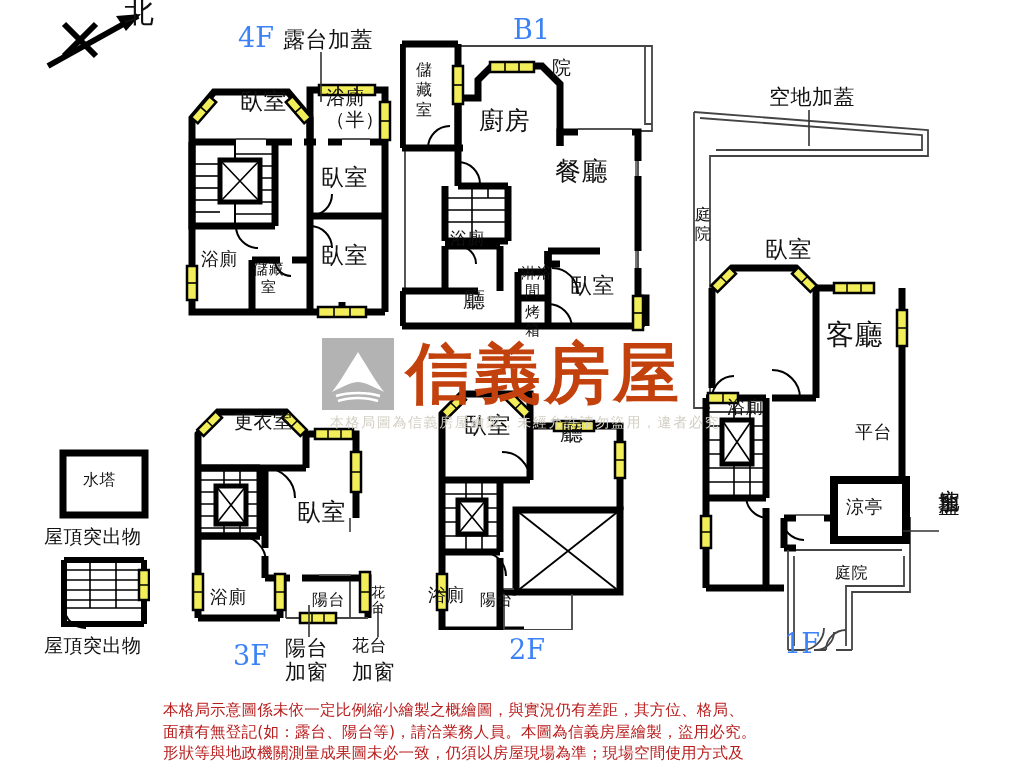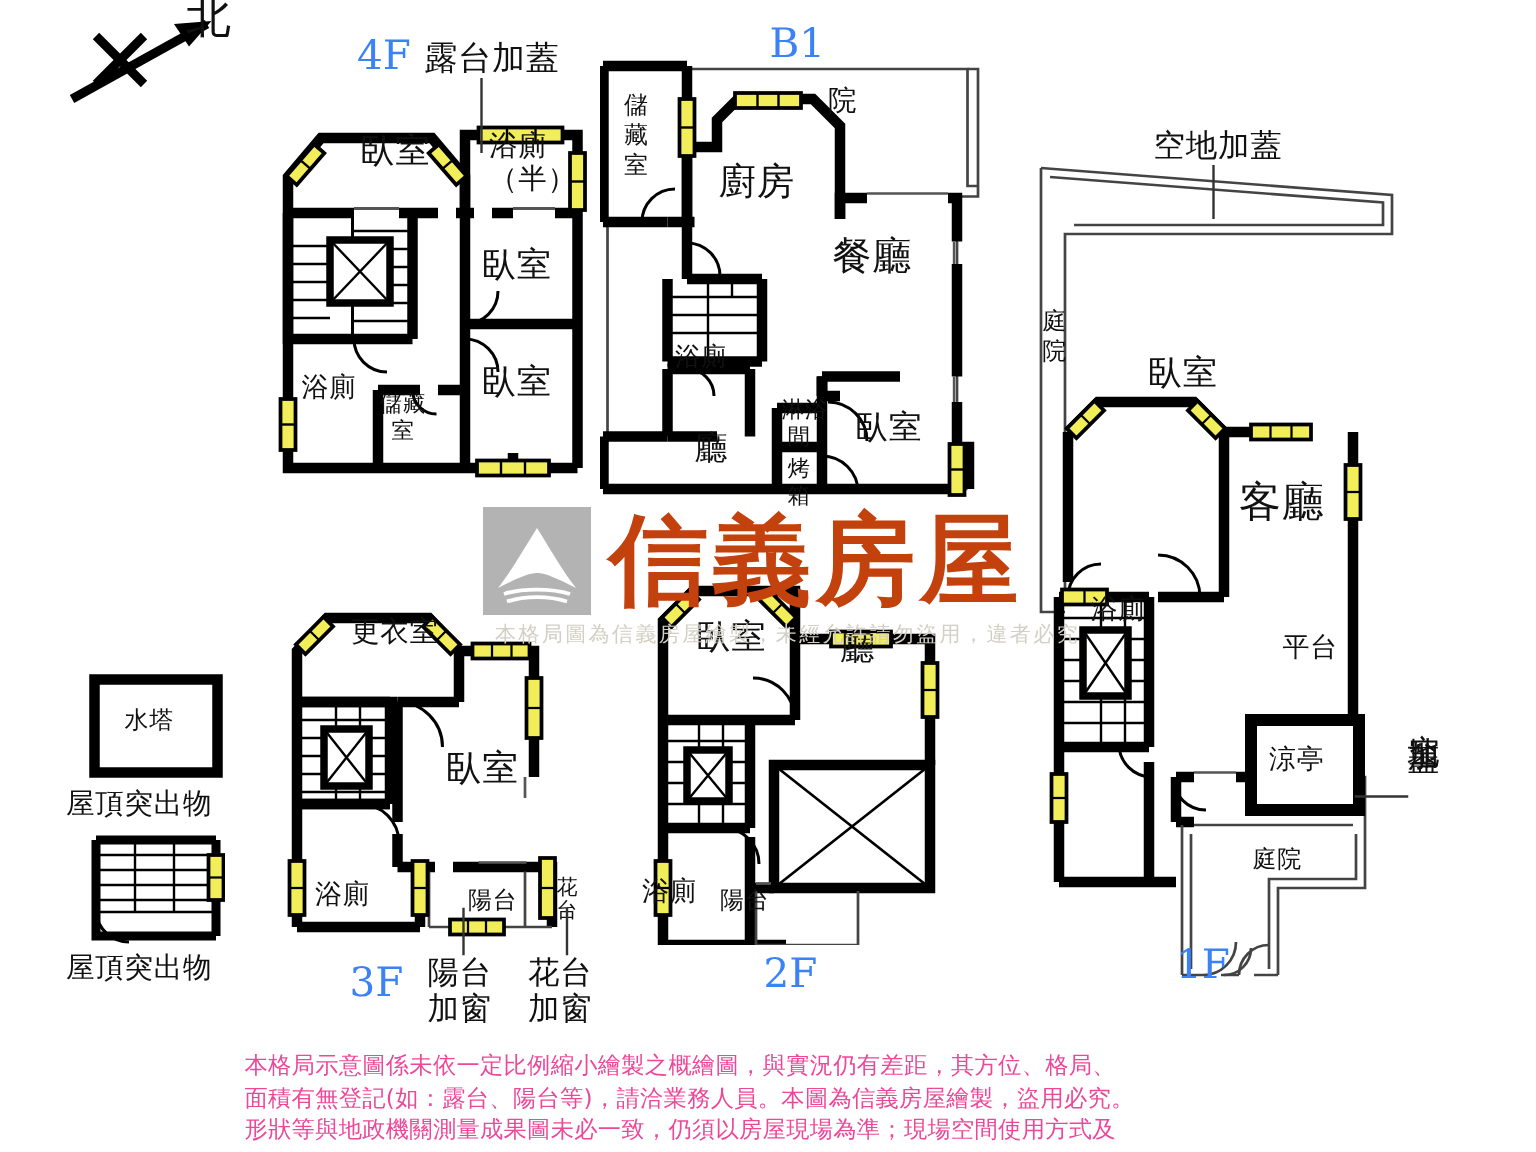--- a/index.html
+++ b/index.html
@@ -73,21 +73,21 @@
     white-space: nowrap;
     pointer-events: none;
   }
   
   #disclaimer {
     position: absolute;
     left: 163px; top: 700px;
     width: 720px;
     font-size: 15.5px;
     line-height: 21.5px;
-    color: #ec4899;
+    color: #b91c1c;
     letter-spacing: 0.2px;
   }
   #disclaimer div { white-space: nowrap; }
   
   #compass { position: absolute; left: 42px; top: 2px; width: 130px; height: 72px; }
 </style>
 </head>
 <body>
 
 <div id="stage">
@@ -467,21 +467,21 @@
   <div class="floorTag" style="left:233px; top:640px;">3F</div>
   <div class="lbl" style="left:234px; top:412px; font-size:19px;">更衣室</div>
   <div class="lbl" style="left:297px; top:500px; font-size:24px;">臥室</div>
   <div class="lbl" style="left:210px; top:588px; font-size:18px;">浴廁</div>
   <div class="lbl" style="left:312px; top:592px; font-size:16px;">陽台</div>
   <div class="lbl" style="left:371px; top:585px; font-size:14px;">花</div>
   <div class="lbl" style="left:371px; top:600px; font-size:14px;">台</div>
 
   <div class="lbl" style="left:285px; top:637px; font-size:21px;">陽台</div>
   <div class="lbl" style="left:285px; top:661px; font-size:21px;">加窗</div>
-  <div class="lbl" style="left:352px; top:637px; font-size:21px;">花台</div>
+  <div class="lbl" style="left:352px; top:637px; font-size:17px;">花台</div>
   <div class="lbl" style="left:352px; top:661px; font-size:21px;">加窗</div>
   <svg class="abs" style="left:306px; top:605px;" width="6" height="32">
     <line x1="3" y1="0" x2="3" y2="32" stroke="#333" stroke-width="1.6"></line>
   </svg>
   <svg class="abs" style="left:375px; top:605px;" width="6" height="32">
     <line x1="3" y1="0" x2="3" y2="32" stroke="#333" stroke-width="1.6"></line>
   </svg>
 
   <svg class="abs" style="left:404px; top:380px;" width="250" height="250" viewBox="0 0 250 250">
     <g stroke="#000" fill="none">

